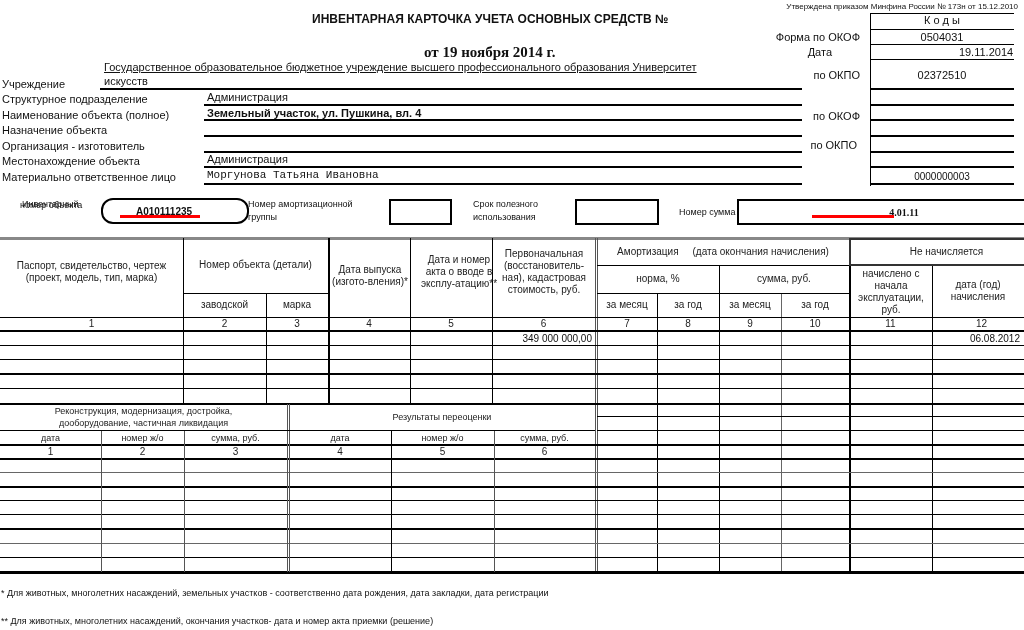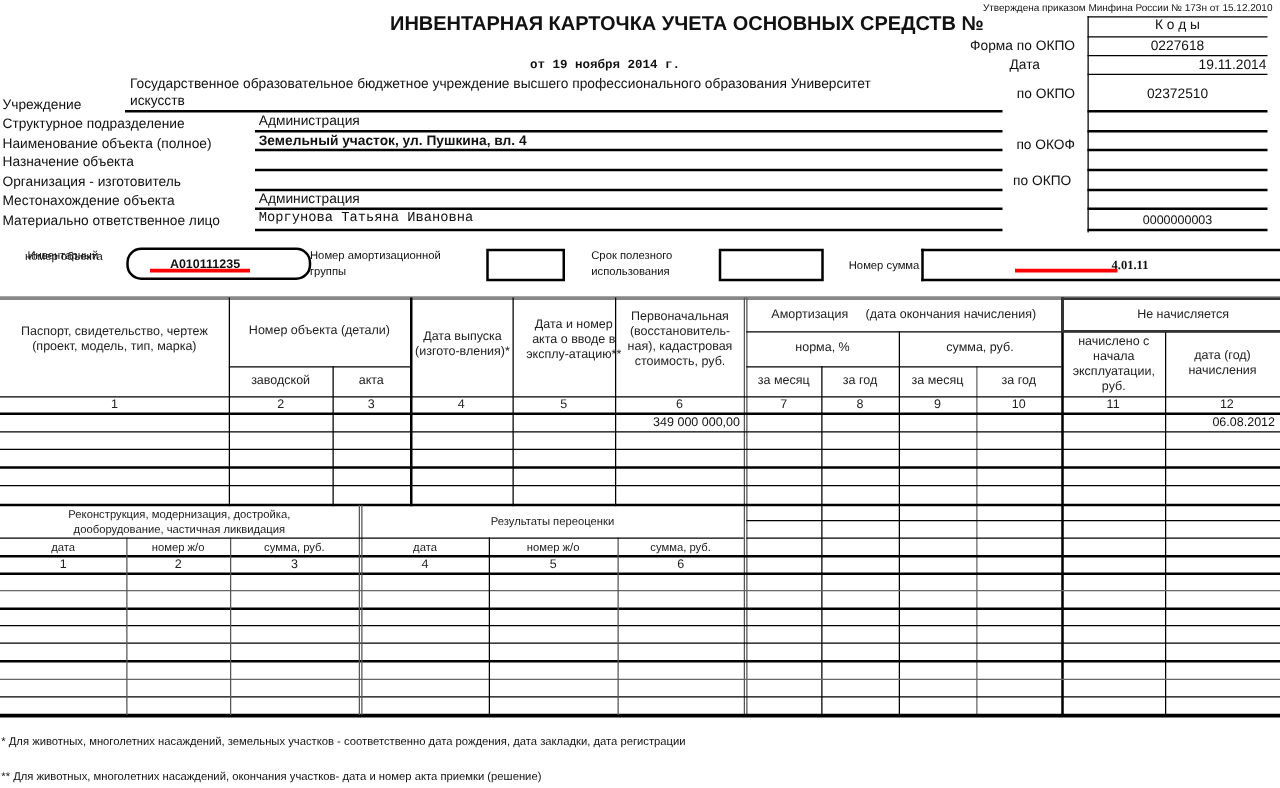--- a/index.html
+++ b/index.html
@@ -15,48 +15,48 @@
   .vl { position:absolute; width:0; border-left:1px solid #000; }
   .vl2 { position:absolute; width:0; border-left:2px solid #000; }
   .box { position:absolute; border:2px solid #000; box-sizing:border-box; }
   .redline { position:absolute; height:3px; background:#ff0000; }
   .cell { position:absolute; box-sizing:border-box; display:flex; align-items:center; justify-content:center; text-align:center; font-size:10px; line-height:12px; color:#222; }
 </style>
 </head>
 <body>
 
 <div class="t sm" style="right:6px; top:1px; font-size:8px;">Утверждена приказом Минфина России  № 173н от 15.12.2010</div>
-<div class="t b" style="left:312px; top:13px; font-size:16px;">ИНВЕНТАРНАЯ КАРТОЧКА УЧЕТА ОСНОВНЫХ СРЕДСТВ  №</div>
-<div class="t b" style="left:424px; top:46px; font-size:10px; font-family:Liberation Mono, monospace;">от 19 ноября 2014 г.</div>
-
-<div class="t r" style="left:740px; top:31px; width:120px;">Форма по ОКПО</div>
+<div class="t b" style="left:312px; top:13px; font-size:12px;">ИНВЕНТАРНАЯ КАРТОЧКА УЧЕТА ОСНОВНЫХ СРЕДСТВ  №</div>
+<div class="t b" style="left:424px; top:46px; font-size:15px; font-family:Liberation Serif, serif;">от 19 ноября 2014 г.</div>
+
+<div class="t r" style="left:740px; top:31px; width:120px;">Форма по ОКОФ</div>
 <div class="t r" style="left:740px; top:46px; width:92px;">Дата</div>
 <div class="t r" style="left:740px; top:69px; width:120px;">по ОКПО</div>
 <div class="t r" style="left:740px; top:110px; width:120px;">по ОКОФ</div>
 <div class="t r" style="left:740px; top:139px; width:117px;">по ОКПО</div>
 
 <div class="vl" style="left:870px; top:13px; height:173px;"></div>
 <div class="hl1" style="left:870px; top:13px; width:144px;"></div>
 <div class="t c" style="left:870px; top:14px; width:144px;">К о д ы</div>
 <div class="hl1" style="left:870px; top:29px; width:144px;"></div>
-<div class="t c" style="left:870px; top:31px; width:144px;">0227618</div>
+<div class="t c" style="left:870px; top:31px; width:144px;">0504031</div>
 <div class="hl1" style="left:870px; top:44px; width:144px;"></div>
 <div class="t c" style="left:870px; top:46px; width:144px;padding-left:44px;">19.11.2014</div>
 <div class="hl1" style="left:870px; top:59px; width:144px;"></div>
 <div class="t c" style="left:870px; top:69px; width:144px;">02372510</div>
 <div class="hl" style="left:870px; top:88px; width:144px;"></div>
 <div class="hl" style="left:870px; top:104px; width:144px;"></div>
 <div class="hl" style="left:870px; top:119px; width:144px;"></div>
 <div class="hl" style="left:870px; top:135px; width:144px;"></div>
 <div class="hl" style="left:870px; top:151px; width:144px;"></div>
 <div class="hl" style="left:870px; top:166px; width:144px;"></div>
 <div class="t c" style="left:870px; top:170px; width:144px; font-size:10px;">0000000003</div>
 <div class="hl" style="left:870px; top:183px; width:144px;"></div>
 
-<div class="t" style="left:104px; top:61px;">Государственное образовательное бюджетное учреждение высшего профессионального образования  Университет</div>
+<div class="t" style="left:104px; top:61px;text-decoration:underline;">Государственное образовательное бюджетное учреждение высшего профессионального образования  Университет</div>
 <div class="t" style="left:2px; top:78px;">Учреждение</div>
 <div class="t" style="left:104px; top:75px;">искусств</div>
 <div class="hl" style="left:100px; top:88px; width:702px;"></div>
 
 <div class="t" style="left:2px; top:93px;">Структурное подразделение</div>
 <div class="t" style="left:207px; top:91px;">Администрация</div>
 <div class="hl" style="left:204px; top:104px; width:598px;"></div>
 
 <div class="t" style="left:2px; top:109px;">Наименование объекта (полное)</div>
 <div class="t b" style="left:207px; top:107px;">Земельный участок, ул. Пушкина, вл. 4</div>
@@ -120,21 +120,21 @@
 <div class="hl1" style="left:183px; top:293px; width:145px;"></div>
 <div class="hl1" style="left:597px; top:265px; width:427px;"></div>
 <div class="hl1" style="left:597px; top:293px; width:252px;"></div>
 <div class="box" style="left:849px; top:238px; width:175px; height:28px; border-right:none; border-color:#333;"></div>
 <div class="hl1" style="left:0; top:317px; width:1024px;"></div>
 <div class="hl" style="left:0; top:330px; width:1024px;"></div>
 
 <div class="cell" style="left:0; top:252px; width:183px; height:40px;">Паспорт, свидетельство, чертеж (проект, модель, тип, марка)</div>
 <div class="cell" style="left:183px; top:240px; width:145px; height:50px;">Номер объекта (детали)</div>
 <div class="cell" style="left:183px; top:294px; width:83px; height:22px;">заводской</div>
-<div class="cell" style="left:266px; top:294px; width:62px; height:22px;">акта</div>
+<div class="cell" style="left:266px; top:294px; width:62px; height:22px;">марка</div>
 <div class="cell" style="left:332px; top:252px; width:76px; height:48px;">Дата выпуска (изгото-вления)*</div>
 <div class="cell" style="left:420px; top:240px; width:78px; height:64px;">Дата и номер акта о вводе в эксплу-атацию**</div>
 <div class="cell" style="left:494px; top:240px; width:100px; height:64px;">Первоначальная (восстановитель-ная), кадастровая стоимость, руб.</div>
 <div class="cell" style="left:597px; top:240px; width:252px; height:24px; white-space:pre;">Амортизация     (дата окончания начисления)</div>
 <div class="cell" style="left:851px; top:240px; width:191px; height:24px;">Не начисляется</div>
 <div class="cell" style="left:597px; top:266px; width:122px; height:26px;">норма, %</div>
 <div class="cell" style="left:719px; top:266px; width:130px; height:26px;">сумма, руб.</div>
 <div class="cell" style="left:597px; top:294px; width:60px; height:22px;">за месяц</div>
 <div class="cell" style="left:657px; top:294px; width:62px; height:22px;">за год</div>
 <div class="cell" style="left:719px; top:294px; width:62px; height:22px;">за месяц</div>

